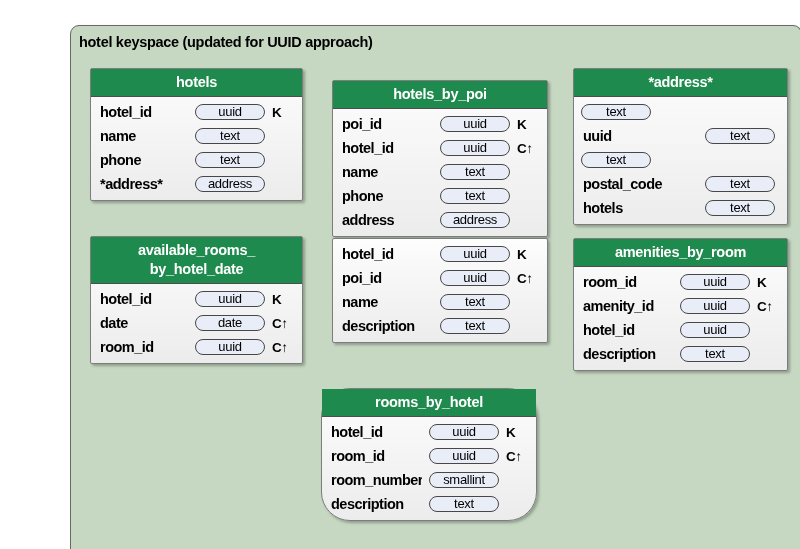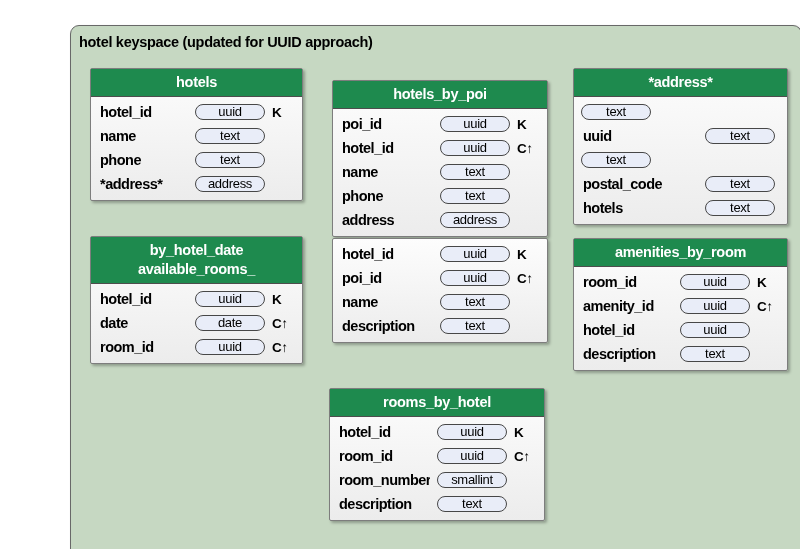--- a/index.html
+++ b/index.html
@@ -99,21 +99,21 @@
   }
   .table.no-keys .col-key { width: 5px; }
 
   
   .pos-hotels            { left: 19px;  top: 42px;  width: 213px; }
   .pos-hotels-by-poi     { left: 261px; top: 54px;  width: 216px; }
   .pos-address           { left: 502px; top: 42px;  width: 215px; }
   .pos-available-rooms   { left: 19px;  top: 210px; width: 213px; }
   .pos-pois-by-hotel     { left: 261px; top: 212px; width: 216px; }
   .pos-amenities-by-room { left: 502px; top: 212px; width: 215px; }
-  .pos-rooms-by-hotel    { left: 258px; top: 362px; width: 216px; }
+  .pos-rooms-by-hotel    { left: 250px; top: 362px; width: 216px; border-radius: 29px; }
 </style>
 </head>
 <body>
 
 <div class="page">
   <div class="keyspace">
     <div class="keyspace-title">hotel keyspace (updated for UUID approach)</div>
     <div id="tables-layer">
         <div class="table pos-hotels">
           <div class="table-header">
@@ -227,22 +227,22 @@
               <div class="col-name">hotels</div>
               <div class="col-badge">
                 <span class="badge">text</span>
               </div>
               <div class="col-key"></div>
             </div>
           </div>
         </div>
         <div class="table pos-available-rooms">
           <div class="table-header">
+            <div class="header-line">available_rooms_</div>
             <div class="header-line">by_hotel_date</div>
-            <div class="header-line">available_rooms_</div>
           </div>
           <div class="table-body">
             <div class="row">
               <div class="col-name">hotel_id</div>
               <div class="col-badge">
                 <span class="badge">uuid</span>
               </div>
               <div class="col-key">K</div>
             </div>
             <div class="row">

